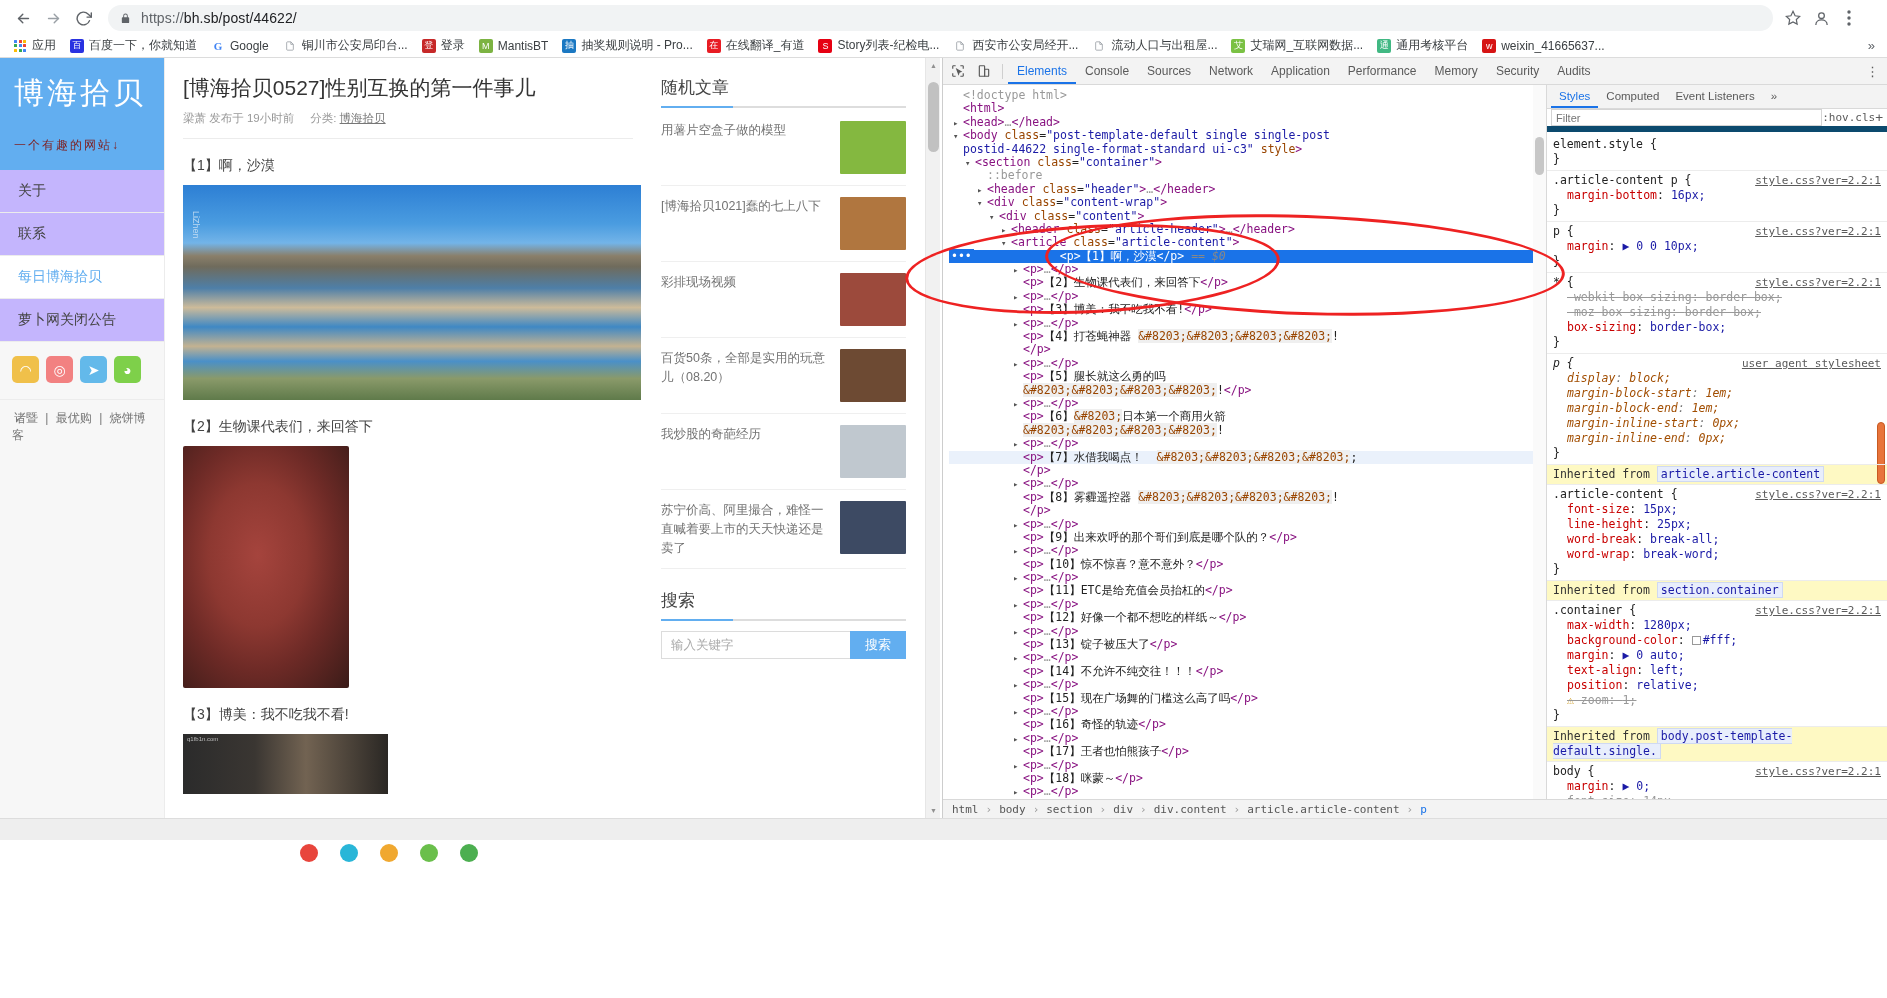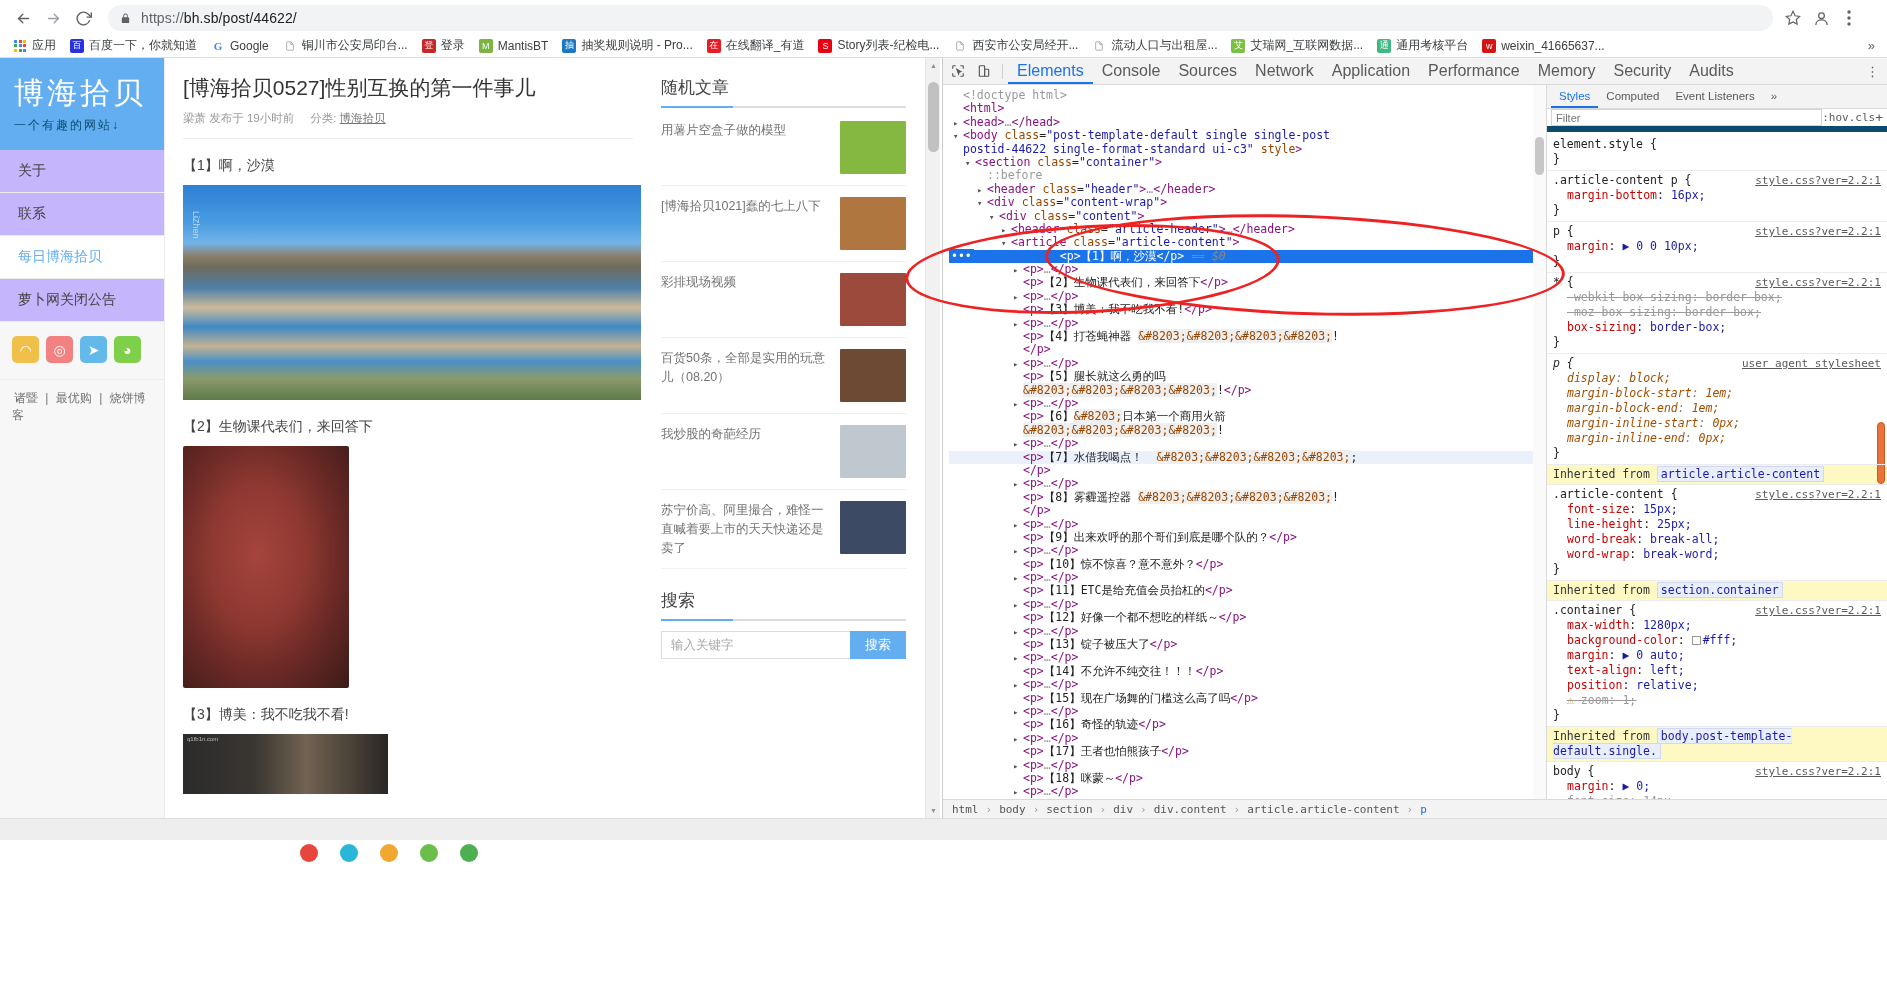--- a/index.html
+++ b/index.html
@@ -45,21 +45,21 @@
 
   
   .viewport { position:absolute; left:0; top:58px; width:942px; height:760px; overflow:hidden; background:#fff;}
   .site {
     display:flex; width:942px;
   }
   
   .sidebar { width:165px; flex:0 0 165px; background:#f7f7f7; min-height:760px; border-right:1px solid #ececec;}
   .sb-head { background:#62aef0; padding:18px 14px 16px 14px; }
   .sb-title { color:#fff; font-size:30px; letter-spacing:3px; font-family:"DejaVu Sans",sans-serif; font-weight:300; line-height:1.1;}
-  .sb-sub { color:#0c4a6e; font-size:12px; margin-top:8px; letter-spacing:2px;}
+  .sb-sub { color:#7f1d1d; font-size:12px; margin-top:28px; letter-spacing:2px;}
   .sb-nav { background:#c4b5fd; }
   .sb-item { padding:12px 18px; font-size:14px; color:#444; border-bottom:1px solid #ececec; cursor:pointer;}
   .sb-item.active { background:#fff; color:#62aef0; }
   .sb-social { display:flex; gap:7px; padding:14px 12px 16px 12px; }
   .soc { width:27px; height:27px; border-radius:5px; display:flex; align-items:center; justify-content:center; color:#fff; font-size:14px;}
   .sb-links { padding:10px 12px; font-size:12px; color:#777; border-top:1px solid #ececec;}
   .sb-links span { margin:0 2px; }
 
   
   .maincol { flex:1; display:flex; padding:0 0 0 0; }
@@ -117,21 +117,21 @@
   .devtools {
     position:absolute; left:942px; top:58px; width:945px; height:760px;
     background:#fff; border-left:1px solid #cdcdcd;
     font-family:"DejaVu Sans Mono","Liberation Mono",monospace;
     display:flex; flex-direction:column;
   }
   .dt-tabbar { display:flex; align-items:center; height:27px; border-bottom:1px solid #d9d9d9; background:#f3f3f3; padding:0 2px;}
   .dt-ic { width:26px; height:24px; display:flex; align-items:center; justify-content:center; color:#5a5a5a;}
   .dt-sep { width:1px; height:15px; background:#cfcfcf; margin:0 5px;}
   .dt-tab {
-    padding:0 9px; height:26px; line-height:26px; font-size:16px; color:#5a5a5a; cursor:pointer;
+    padding:0 9px; height:26px; line-height:26px; font-size:12px; color:#5a5a5a; cursor:pointer;
     font-family:"Liberation Sans",sans-serif; white-space:nowrap;
   }
   .dt-tab.active { color:#1a73e8; border-bottom:2px solid #1a73e8; }
   .dt-more { margin-left:auto; display:flex; align-items:center; color:#5a5a5a; padding-right:6px; gap:8px;}
 
   .dt-body { flex:1; display:flex; min-height:0; }
   .dom-pane { width:604px; flex:0 0 604px; position:relative; overflow:hidden; border-right:1px solid #d9d9d9;}
   .dom-tree { padding:4px 0 0 6px; font-size:11.5px; line-height:13.4px; color:#222; white-space:pre; }
   .dom-line { padding:0 0 0 0; height:13.4px; display:block; }
   .dom-line.sel { background:#1a73e8; color:#fff; }

